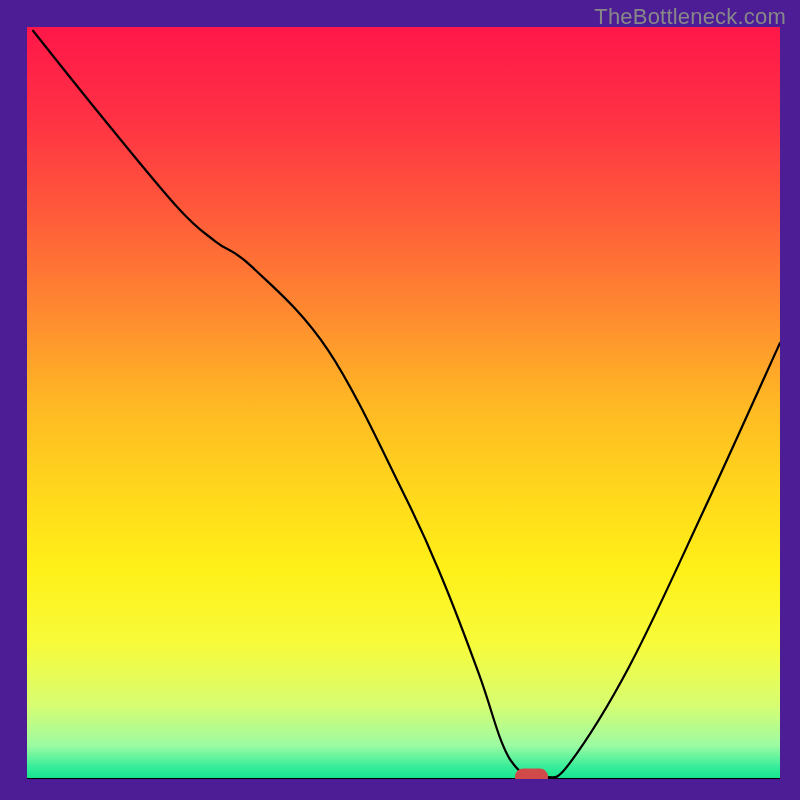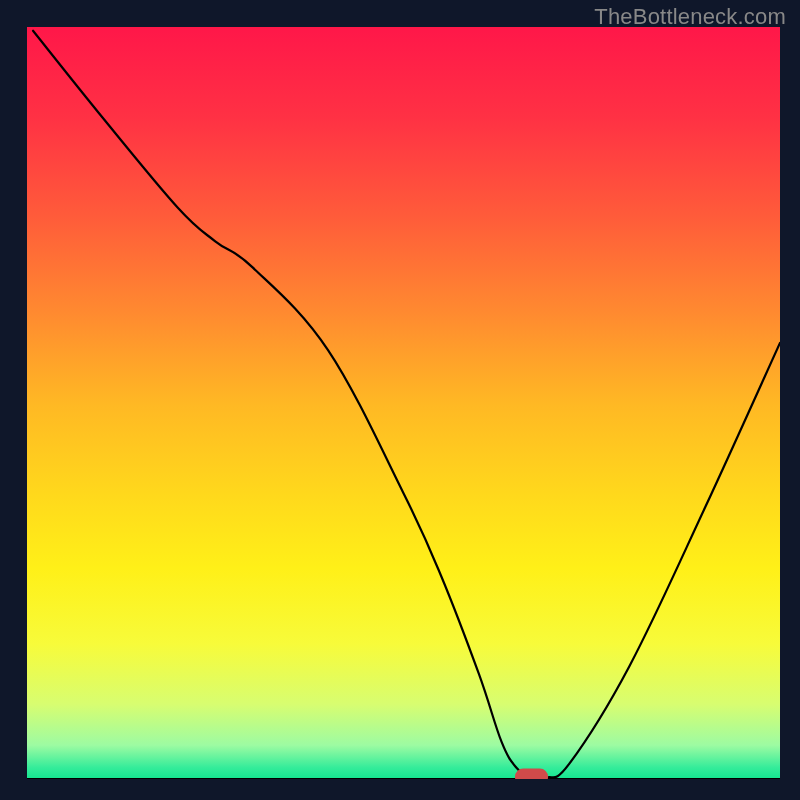--- a/index.html
+++ b/index.html
@@ -7,21 +7,21 @@
     padding: 0;
     width: 800px;
     height: 800px;
     background: #000;
     overflow: hidden;
   }
   .root {
     position: relative;
     width: 800px;
     height: 800px;
-    background: #0f172a;
+    background: #4c1d95;
   }
   .watermark {
     position: absolute;
     top: 4px;
     right: 14px;
     font-family: Arial, Helvetica, sans-serif;
     font-size: 22px;
     color: #888;
     letter-spacing: 0.2px;
     font-weight: 500;

